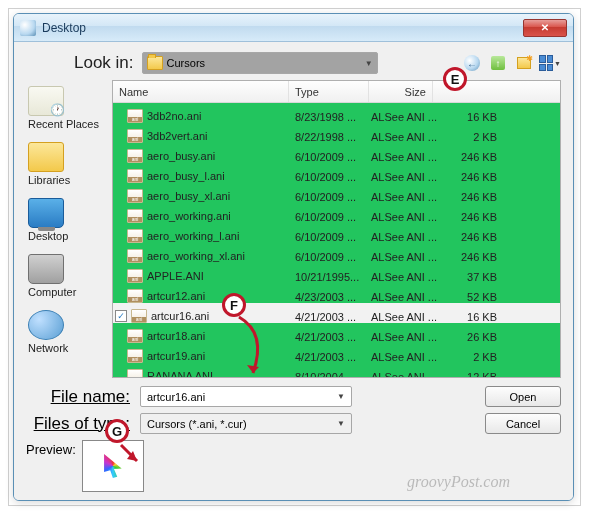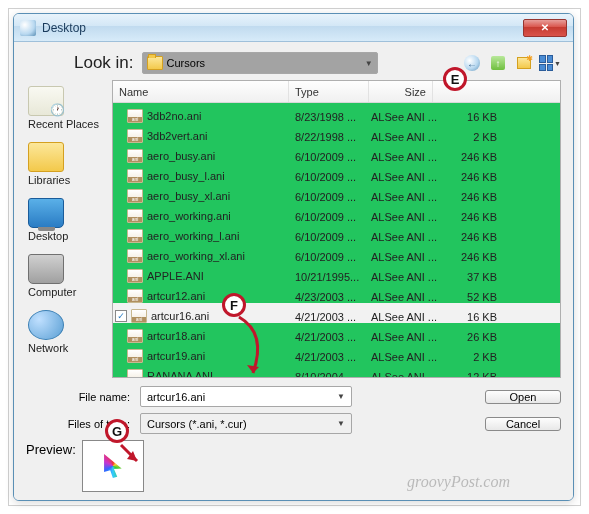--- a/index.html
+++ b/index.html
@@ -51,25 +51,25 @@
 .fr-name { width: 176px; padding-left: 14px; display: flex; align-items: center; gap: 4px; white-space: nowrap; overflow: hidden; }
 .fr-chk { width: 12px; height: 12px; border: 1px solid #888; background: #fff; margin-left: -12px; display: none; align-items: center; justify-content: center; font-size: 9px; color: #2a7cc4; }
 .file-row.selected .fr-chk { display: flex; }
 .fico { width: 16px; height: 14px; background: linear-gradient(#fff,#f0e8d8); border: 1px solid #c8b890; border-radius: 1px; flex-shrink: 0; position: relative; }
 .fico::before { content: "ani"; position: absolute; bottom: 0; left: 0; right: 0; font-size: 5px; background: #b09060; color: #fff; text-align: center; line-height: 5px; }
 .fr-date { width: 76px; padding: 0 6px; white-space: nowrap; overflow: hidden; }
 .fr-type { width: 80px; padding: 0 6px; white-space: nowrap; overflow: hidden; }
 .fr-size { width: 58px; padding: 0 6px; text-align: right; }
 .bottom-rows { margin-top: 8px; }
 .b-row { display: flex; align-items: center; gap: 8px; margin-bottom: 6px; }
-.b-label { font-size: 11px; width: 106px; text-align: right; padding-right: 2px; }
+.b-label { font-size: 17px; width: 106px; text-align: right; padding-right: 2px; text-decoration: underline; }
 .b-combo { flex: 1; max-width: 212px; height: 21px; background: #fff; border: 1px solid #a7a7a7; border-radius: 2px; display: flex; align-items: center; padding: 0 6px; font-size: 11px; }
 .b-combo.ft { background: #f0f0f0; }
 .b-drop { margin-left: auto; font-size: 8px; color: #444; }
-.b-btn { width: 76px; height: 14px; background: linear-gradient(#fdfdfd,#e8e8e8); border: 1px solid #8a8a8a; border-radius: 3px; font-size: 11px; cursor: pointer; margin-left: auto; }
+.b-btn { width: 76px; height: 21px; background: linear-gradient(#fdfdfd,#e8e8e8); border: 1px solid #8a8a8a; border-radius: 3px; font-size: 11px; cursor: pointer; margin-left: auto; }
 .preview-row { display: flex; align-items: flex-start; gap: 6px; margin-top: 2px; }
 .prev-label { font-size: 13px; padding-top: 2px; }
 .prev-box { width: 62px; height: 52px; background: #fff; border: 1px solid #888; display: flex; align-items: center; justify-content: center; }
 .prev-cur { width: 22px; height: 24px; background: conic-gradient(#e33,#fc3,#3c3,#3cf,#36f,#c3c,#e33); clip-path: polygon(10% 0, 90% 60%, 55% 62%, 70% 95%, 50% 100%, 38% 68%, 10% 75%); }
 .watermark { position: absolute; bottom: 14px; right: 70px; font-size: 16px; color: rgba(20,20,20,.25); font-style: italic; font-family: Georgia, serif; pointer-events: none; }
 .marker { position: absolute; width: 24px; height: 24px; border: 3px solid #c0172b; border-radius: 50%; background: #fff; display: flex; align-items: center; justify-content: center; font-weight: bold; font-size: 13px; color: #111; pointer-events: none; z-index: 50; }
 .arrow { position: absolute; pointer-events: none; z-index: 49; }
 </style>
 </head>
 <body>

